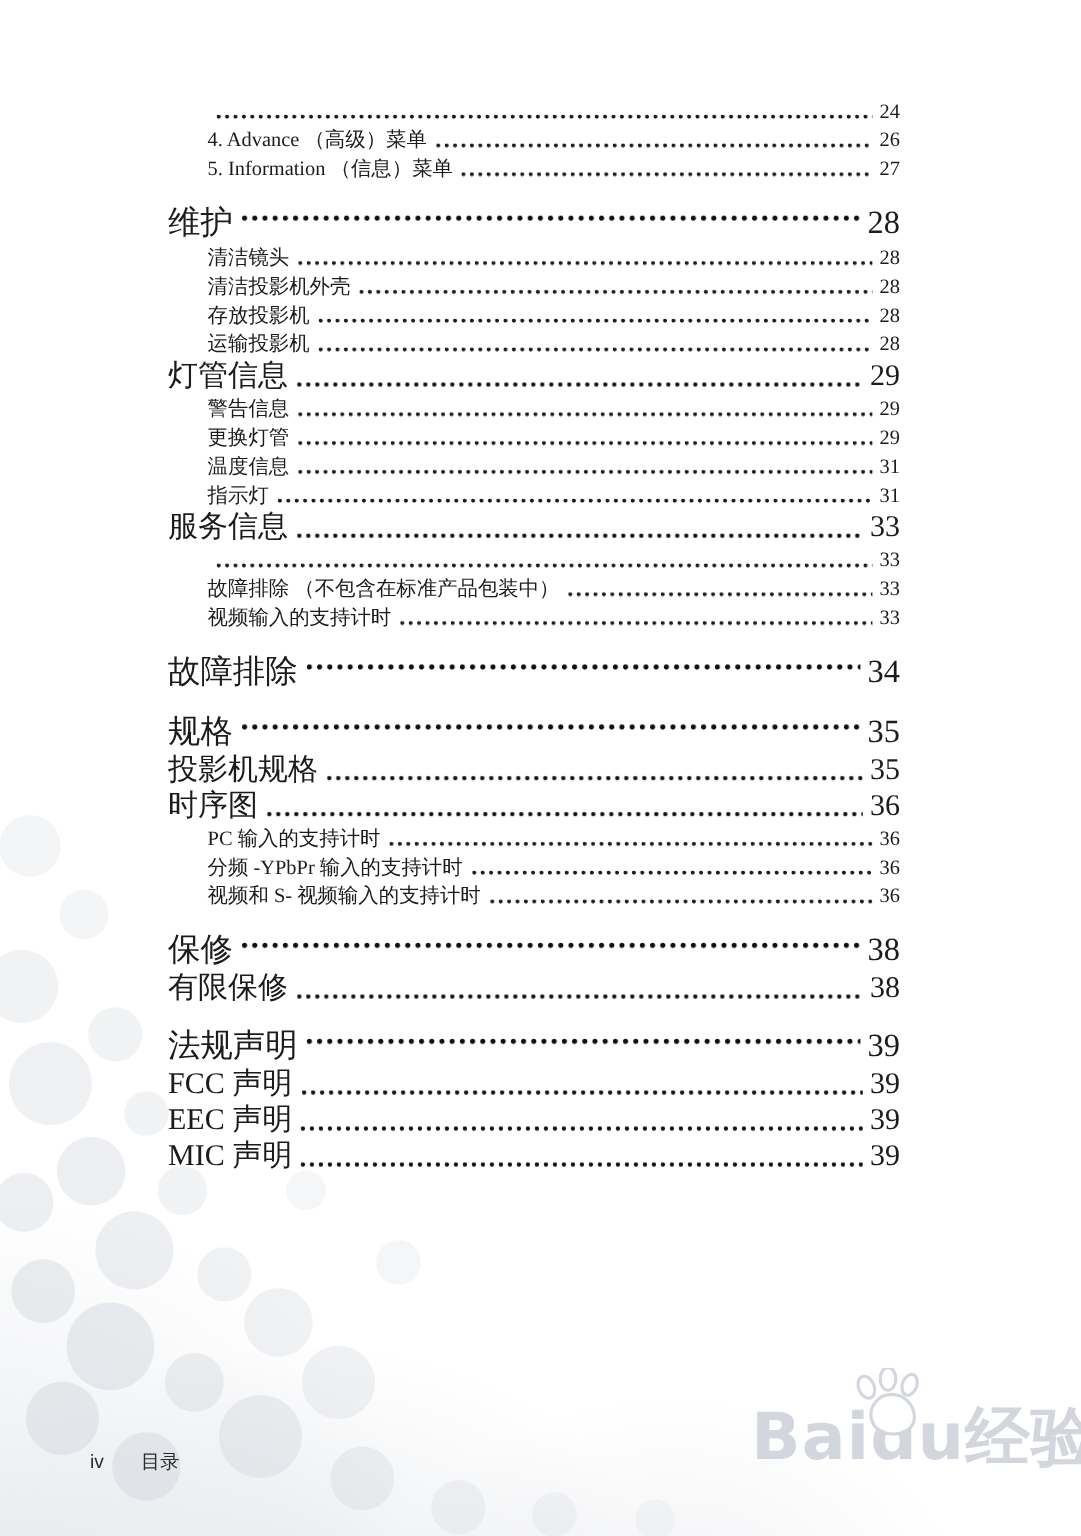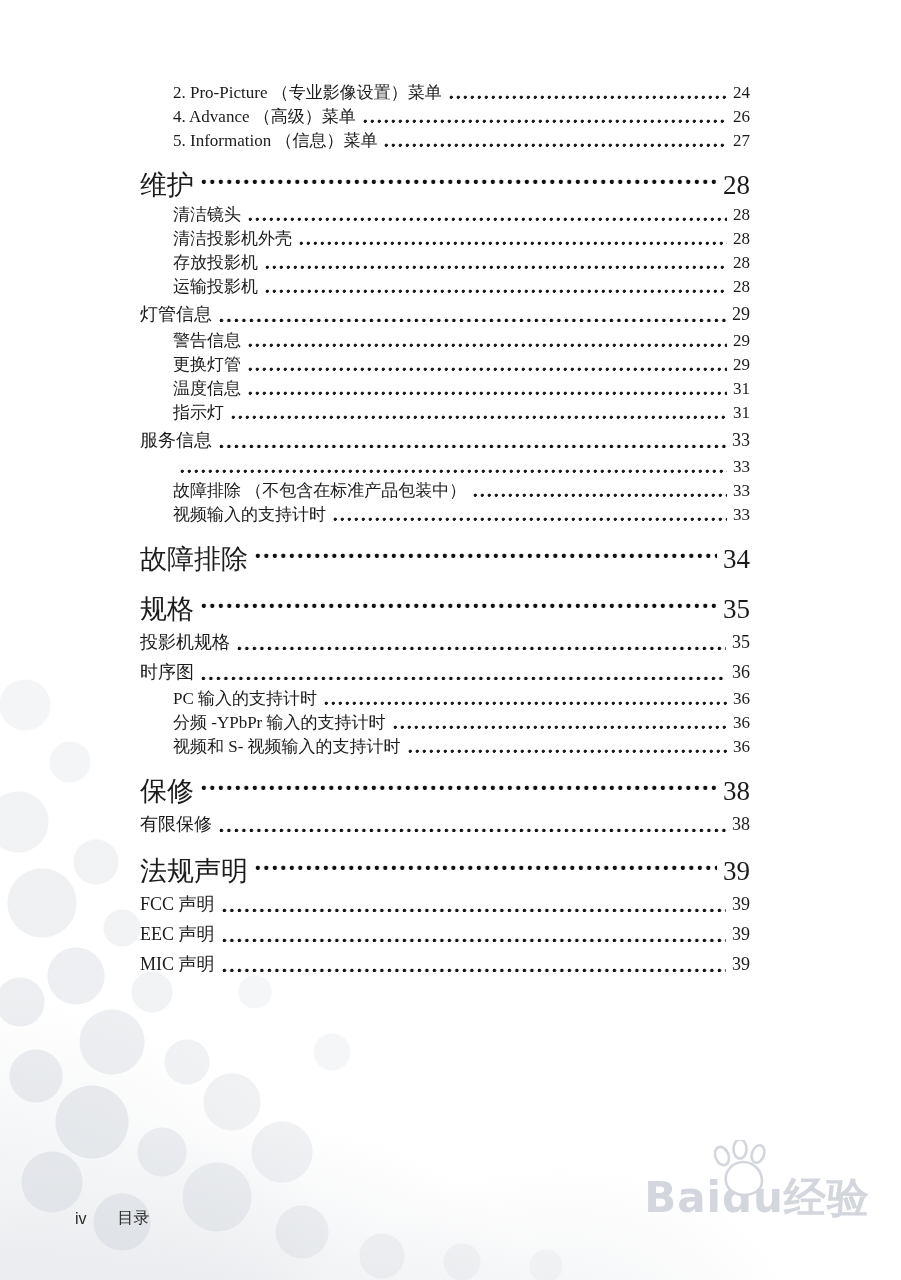--- a/index.html
+++ b/index.html
@@ -52,21 +52,21 @@
   .row .leader{
     flex:1;height:5px;margin:0 6px 6px 7px;
     background:radial-gradient(circle at 2.2px 2.2px,#1b1b1b 1.35px,transparent 1.9px) repeat-x;
     background-size:7px 5px;
   }
   .row .pg{white-space:nowrap;}
 
   .row.item{font-size:17px;line-height:24px;padding-left:33px;}
   .row.item .leader{margin-bottom:5px;}
 
-  .row.h2{font-size:18px;line-height:30px;align-items:flex-end;}
+  .row.h2{font-size:25px;line-height:30px;align-items:flex-end;}
   .row.h2 .leader{height:5px;margin-bottom:6px;
     background:radial-gradient(circle at 2.4px 2.4px,#151515 1.5px,transparent 2.1px) repeat-x;
     background-size:7.5px 5px;}
 
   .row.h1{font-size:27px;line-height:36px;margin-top:14px;align-items:center;}
   .row.h1 .leader{height:6px;margin-bottom:7px;
     background:radial-gradient(circle at 2.8px 2.8px,#101010 1.8px,transparent 2.5px) repeat-x;
     background-size:8.5px 6px;}
 
   
@@ -78,34 +78,33 @@
   }
 
   
   .watermark{
     position:absolute;left:626px;top:1142px;width:262px;
     font-family:"DejaVu Sans","Liberation Sans",sans-serif;
     font-weight:bold;text-align:center;
     user-select:none;pointer-events:none;
   }
   .wm-brand{
-    position:relative;font-size:42px;line-height:44px;letter-spacing:1px;
+    position:relative;font-size:54px;line-height:44px;letter-spacing:1px;
     color:#d3d7dd;margin-top:34px;white-space:nowrap;
   }
   .wm-paw{position:absolute;left:84px;top:-36px;width:66px;height:58px;}
   .wm-url{font-size:26px;line-height:30px;letter-spacing:1px;color:#dbdee3;margin-top:0px;white-space:nowrap;}
 </style>
 </head>
 <body>
 
 <div class="bubbles"></div>
 
 <main class="toc" id="toc">
     <div class="row item">
-      <span class="lbl">2. Pro-Picture （专业影像设置）菜单</span>
       <span class="leader"></span>
       <span class="pg">24</span>
     </div>
     <div class="row item">
       <span class="lbl">4. Advance （高级）菜单</span>
       <span class="leader"></span>
       <span class="pg">26</span>
     </div>
     <div class="row item">
       <span class="lbl">5. Information （信息）菜单</span>

